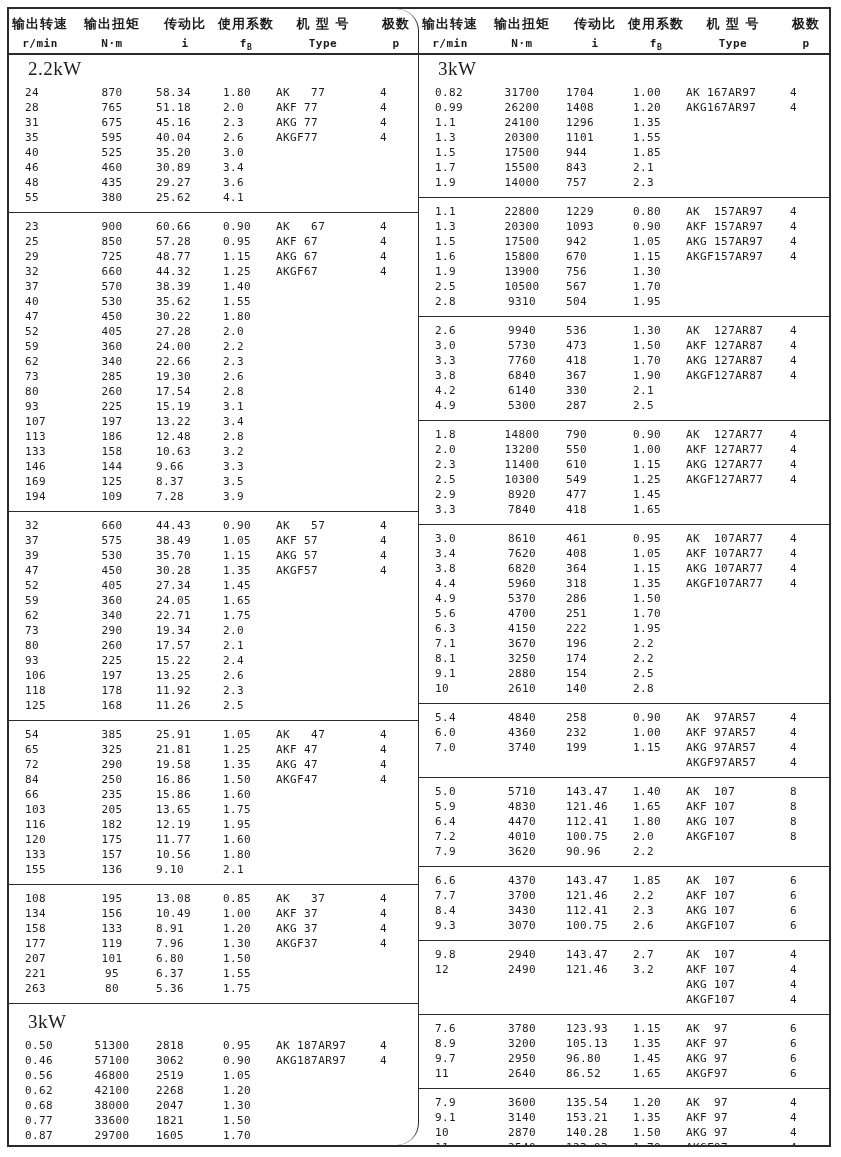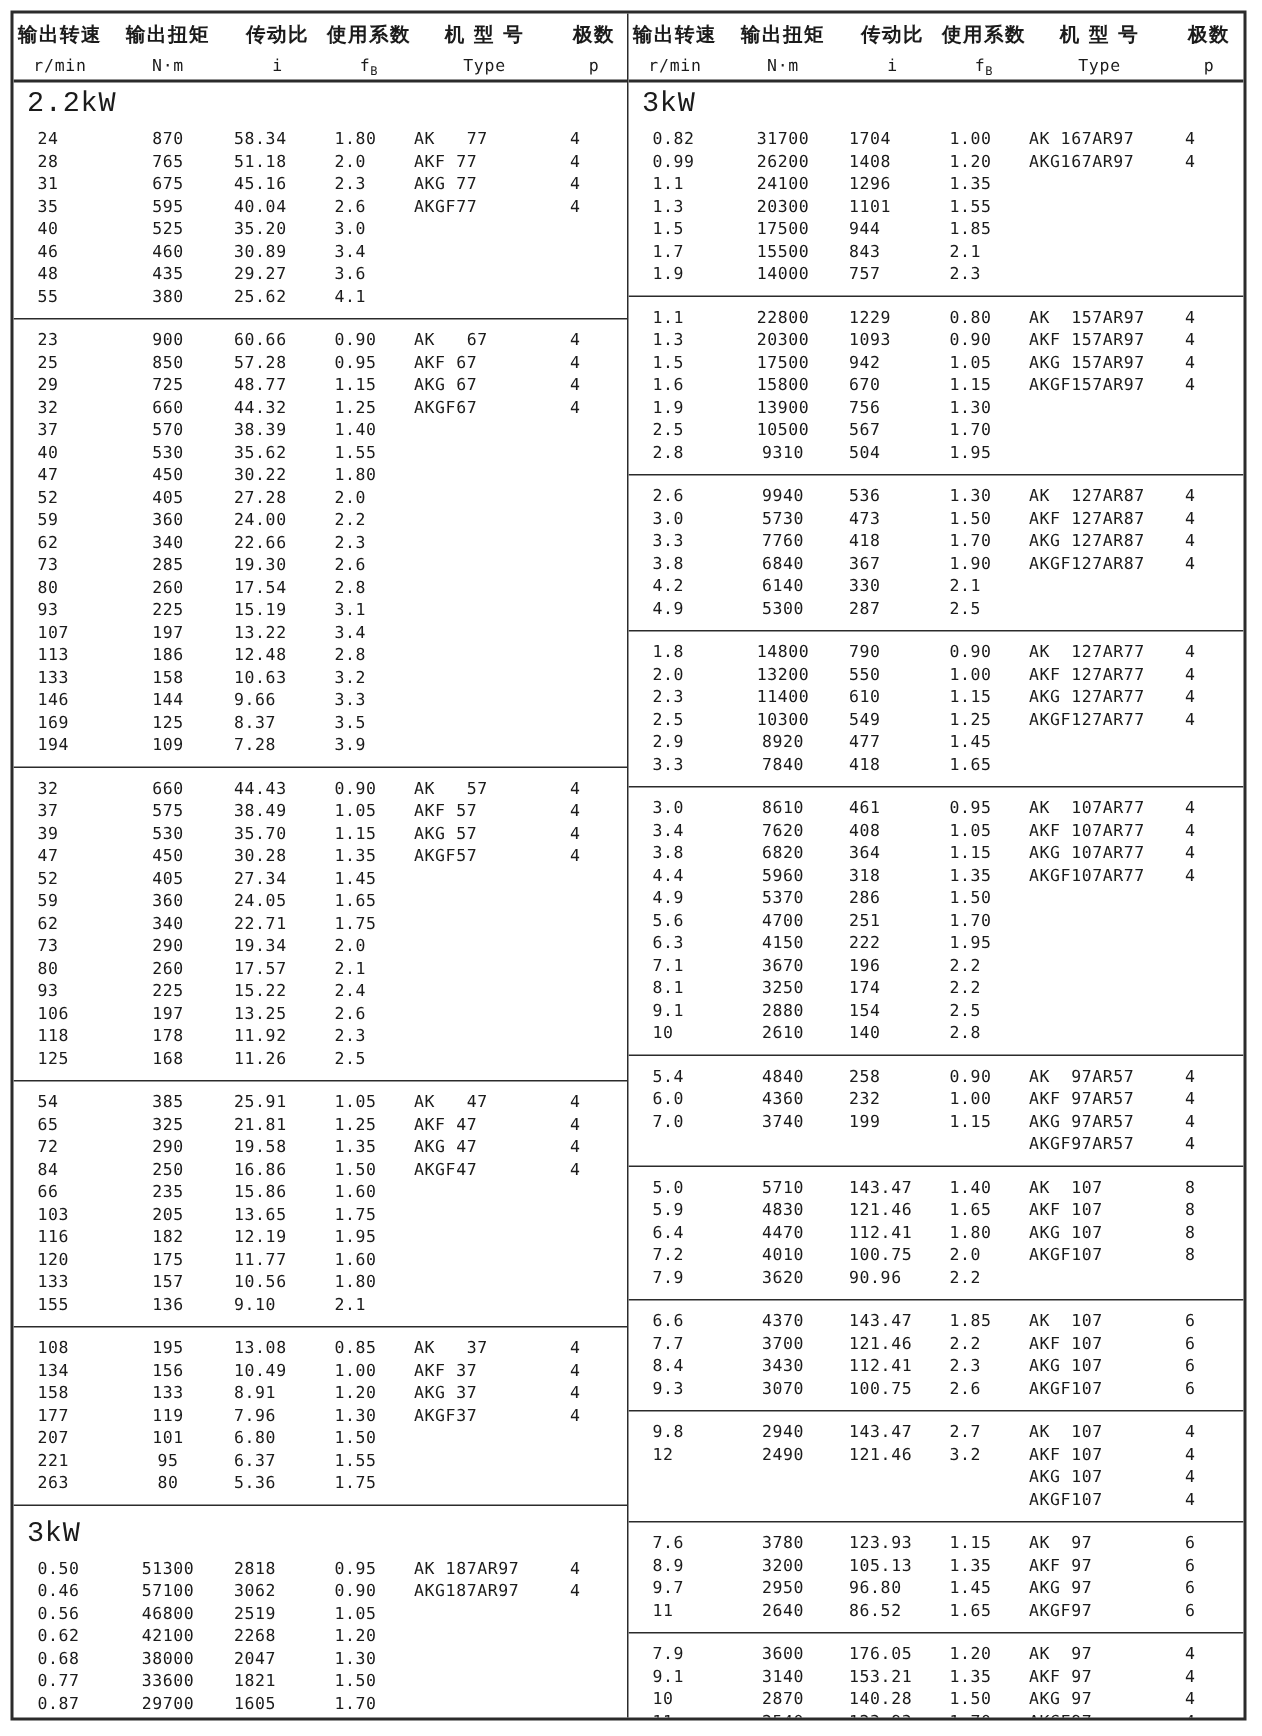--- a/index.html
+++ b/index.html
@@ -5,35 +5,35 @@
   html,body{margin:0;padding:0;}
   body{
     width:841px;height:1157px;position:relative;background:#ffffff;
     font-family:"DejaVu Sans Mono","Liberation Mono",monospace;
     color:#1b1b1b;-webkit-font-smoothing:none;
   }
   .page-table{
     position:absolute;left:7px;top:7px;width:824px;height:1140px;
     border:2px solid #2b2b2b;display:flex;background:#fff;box-sizing:border-box;
   }
-  .half{width:412px;box-sizing:border-box;overflow:hidden;}
+  .half{width:412px;box-sizing:border-box;overflow:hidden;border-radius:22px;}
   .half.left{border-right:1px solid #2b2b2b;}
   
   .thead{height:46px;border-bottom:2px solid #2b2b2b;box-sizing:border-box;padding-top:5px;}
   .hrow{display:grid;grid-template-columns:62px 82px 64px 58px 96px 50px;height:20px;line-height:20px;}
   .hcell{text-align:center;white-space:nowrap;overflow:visible;
     font-family:"DejaVu Sans","Liberation Sans",sans-serif;
     font-weight:bold;font-size:13px;letter-spacing:1px;}
-  .hrow2 .hcell{font-weight:normal;font-size:11px;letter-spacing:0.5px;
+  .hrow2 .hcell{font-weight:bold;font-size:11px;letter-spacing:0.5px;
     font-family:"DejaVu Sans Mono","Liberation Mono",monospace;}
   .hrow2 .hcell sub{font-size:8px;}
   
   .section-title{
-    font-family:Liberation Mono, monospace;
-    font-size:19px;height:28px;line-height:28px;padding-left:9px;letter-spacing:0.5px;
+    font-family:Liberation Serif, serif;
+    font-size:19px;height:28px;line-height:28px;padding-left:19px;letter-spacing:0.5px;
   }
   
   .block{padding:2px 0 3px 0;}
   .row{display:grid;grid-template-columns:62px 82px 64px 58px 96px 50px;height:15px;line-height:15px;}
   .cell{font-size:11px;letter-spacing:0.4px;white-space:pre;overflow:visible;}
   .c1{padding-left:16px;}
   .c2{text-align:center;}
   .c3{padding-left:3px;}
   .c4{padding-left:6px;}
   .c5{padding-left:1px;}
@@ -1114,21 +1114,21 @@
           <span class="cell c4">1.65</span>
           <span class="cell c5">AKGF97</span>
           <span class="cell c6">6</span>
         </div>
       </div>
       <div class="sep"></div>
       <div class="block">
         <div class="row">
           <span class="cell c1">7.9</span>
           <span class="cell c2">3600</span>
-          <span class="cell c3">176.05</span>
+          <span class="cell c3">135.54</span>
           <span class="cell c4">1.20</span>
           <span class="cell c5">AK  97</span>
           <span class="cell c6">4</span>
         </div>
         <div class="row">
           <span class="cell c1">9.1</span>
           <span class="cell c2">3140</span>
           <span class="cell c3">153.21</span>
           <span class="cell c4">1.35</span>
           <span class="cell c5">AKF 97</span>

